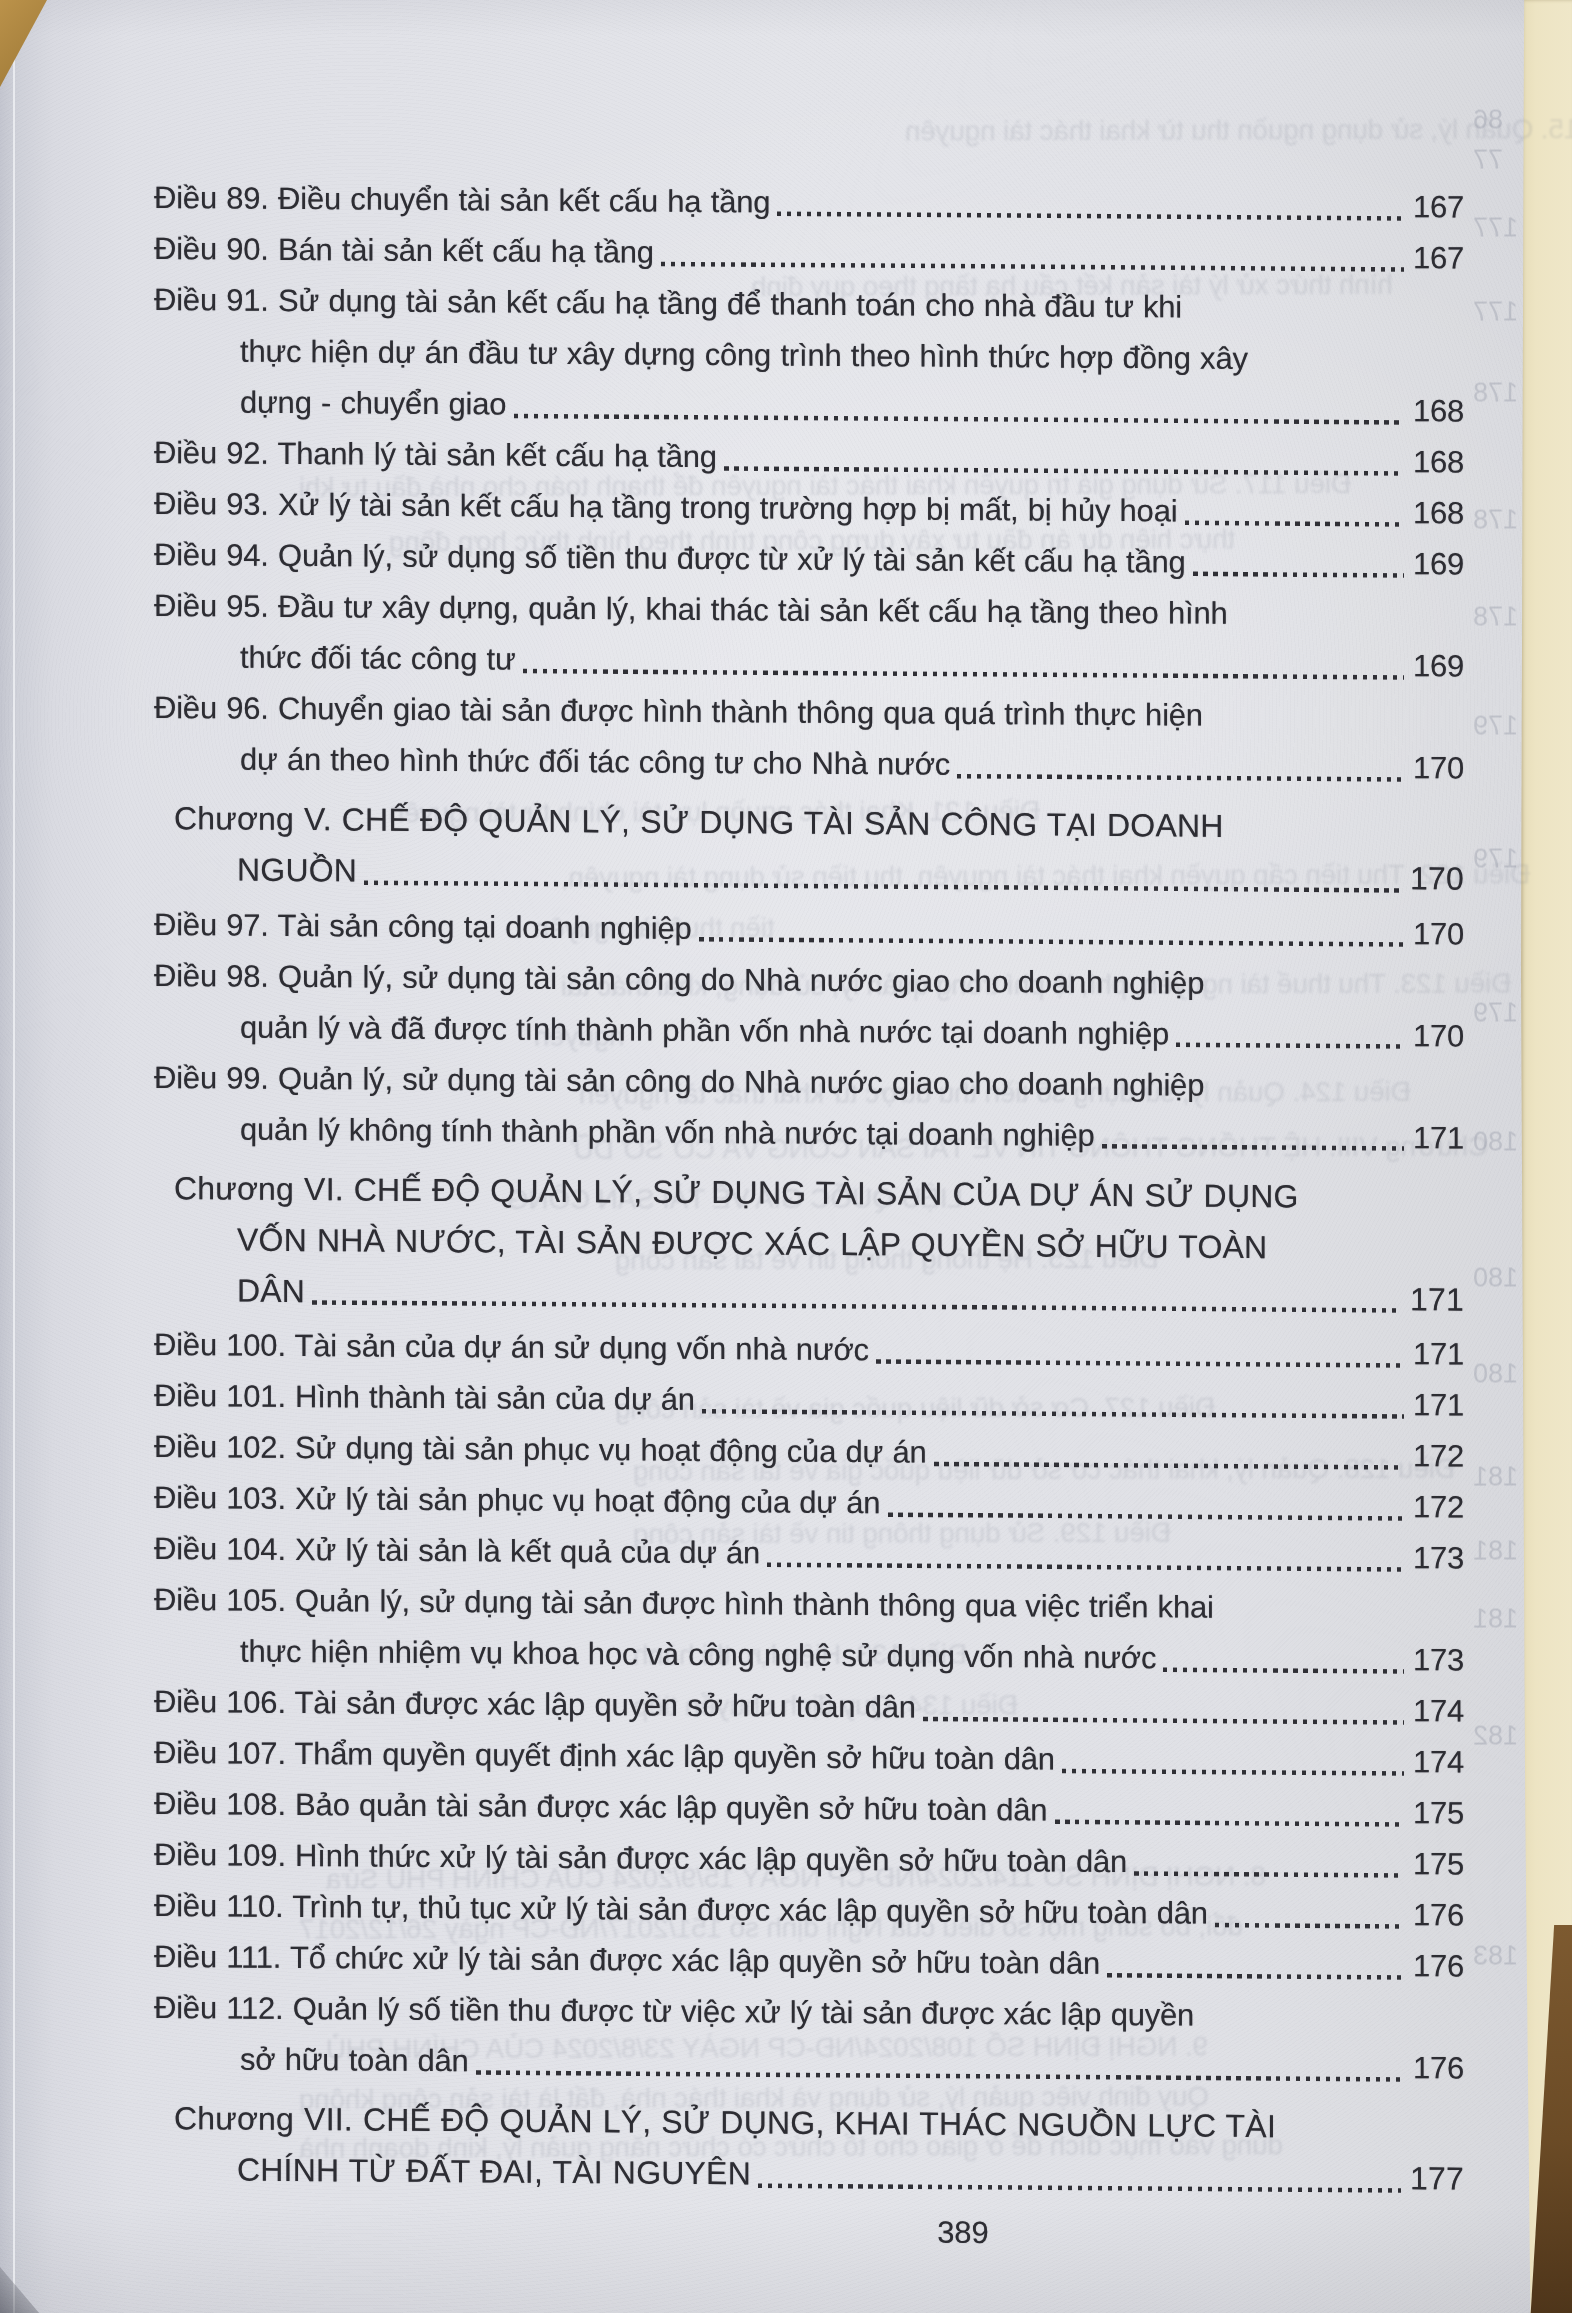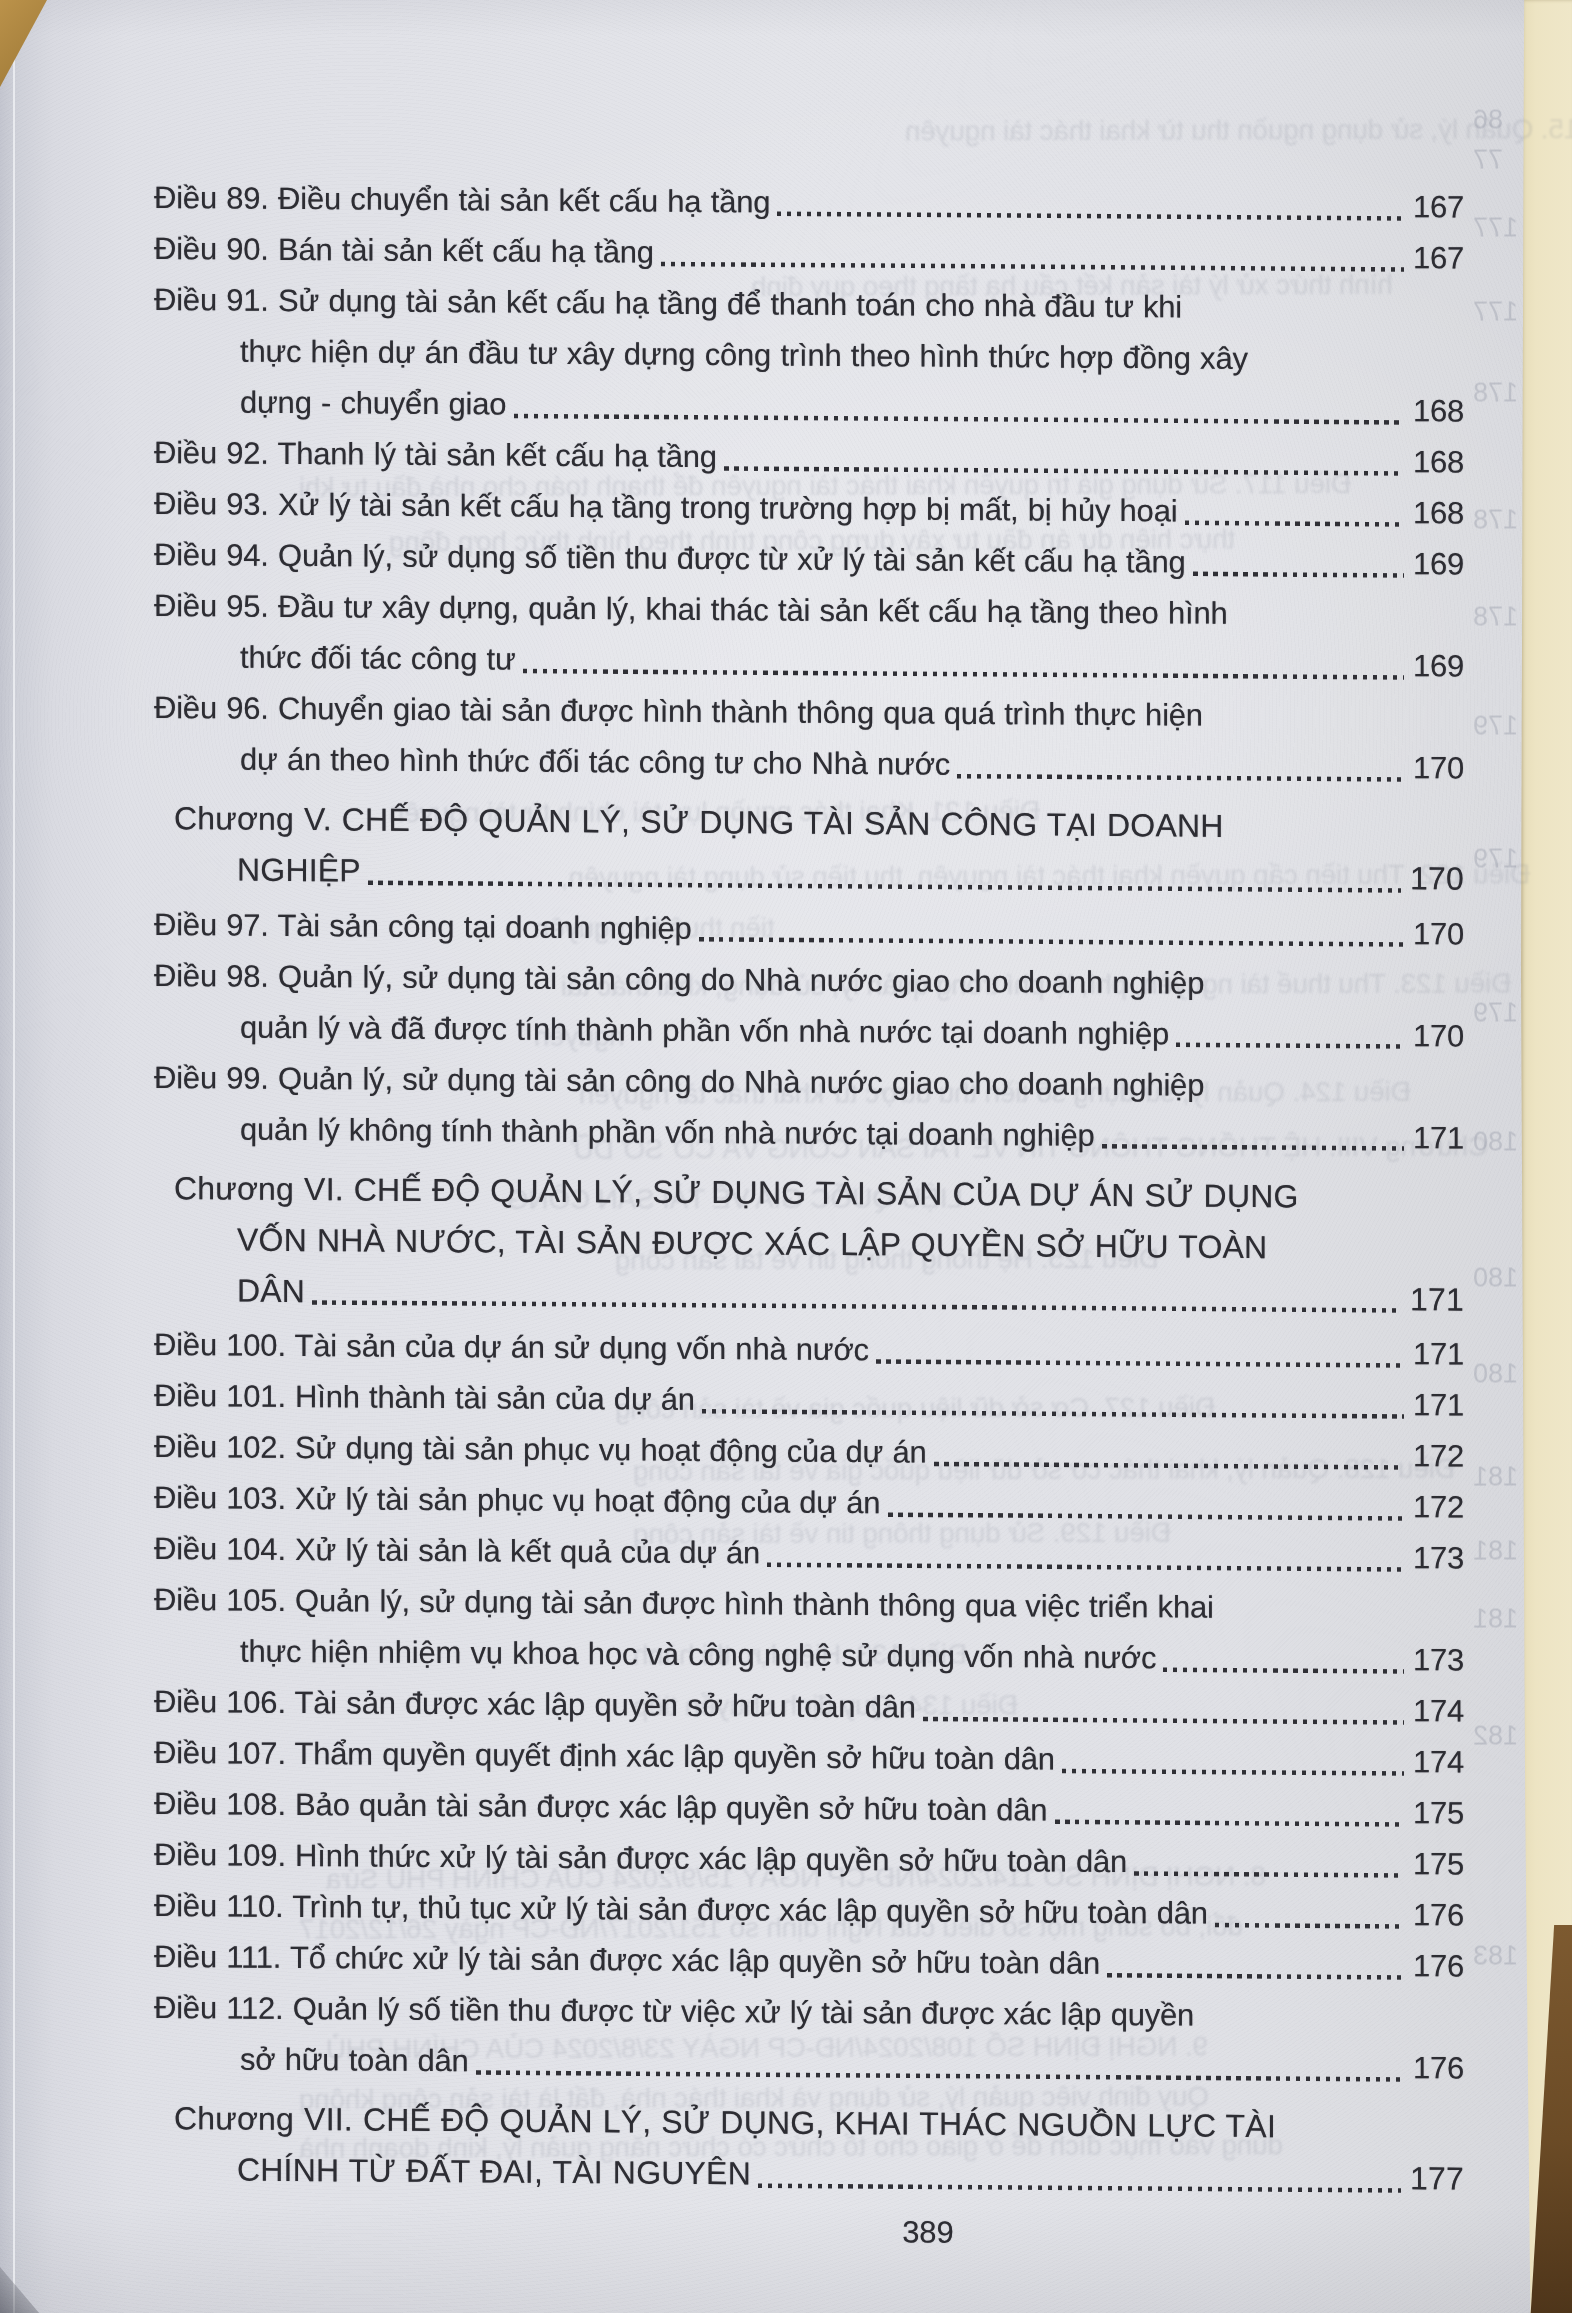--- a/index.html
+++ b/index.html
@@ -96,21 +96,21 @@
   .toc-item.chuong{margin-top:9px;margin-bottom:3.6px;}
   .toc-item.chuong .toc-row{padding-left:20px;}
   .toc-item.chuong .toc-row.cont{padding-left:83px;}
   .leader{
     flex:1 1 auto;min-width:12.7px;
     margin:0 9px 0 7.2px;
     background:repeating-linear-gradient(to right,#2f2f35 0 4.5px,transparent 4.5px 10px) left bottom 11.8px / 100% 4.5px no-repeat;
   }
   .pagenum{white-space:nowrap;}
   .footer{
-    position:absolute;left:715px;top:2037px;width:118px;
+    position:absolute;left:750px;top:2037px;width:118px;
     text-align:center;font-size:31px;color:#2d2d33;
     text-shadow:0 0 0.9px rgba(45,45,55,0.55);
   }
 </style>
 </head>
 <body>
 
 <div class="photo">
   <div class="paper"></div>
   <div class="grain"></div>
@@ -232,21 +232,21 @@
             <span class="txt">dự án theo hình thức đối tác công tư cho Nhà nước</span>
             <span class="leader"></span>
             <span class="pagenum">170</span>
           </div>
         </div>
         <div class="toc-item chuong">
           <div class="toc-row">
             <span class="txt">Chương V. CHẾ ĐỘ QUẢN LÝ, SỬ DỤNG TÀI SẢN CÔNG TẠI DOANH</span>
           </div>
           <div class="toc-row cont">
-            <span class="txt">NGHIỆP</span>
+            <span class="txt">NGUỒN</span>
             <span class="leader"></span>
             <span class="pagenum">170</span>
           </div>
         </div>
         <div class="toc-item dieu">
           <div class="toc-row">
             <span class="txt">Điều 97. Tài sản công tại doanh nghiệp</span>
             <span class="leader"></span>
             <span class="pagenum">170</span>
           </div>

